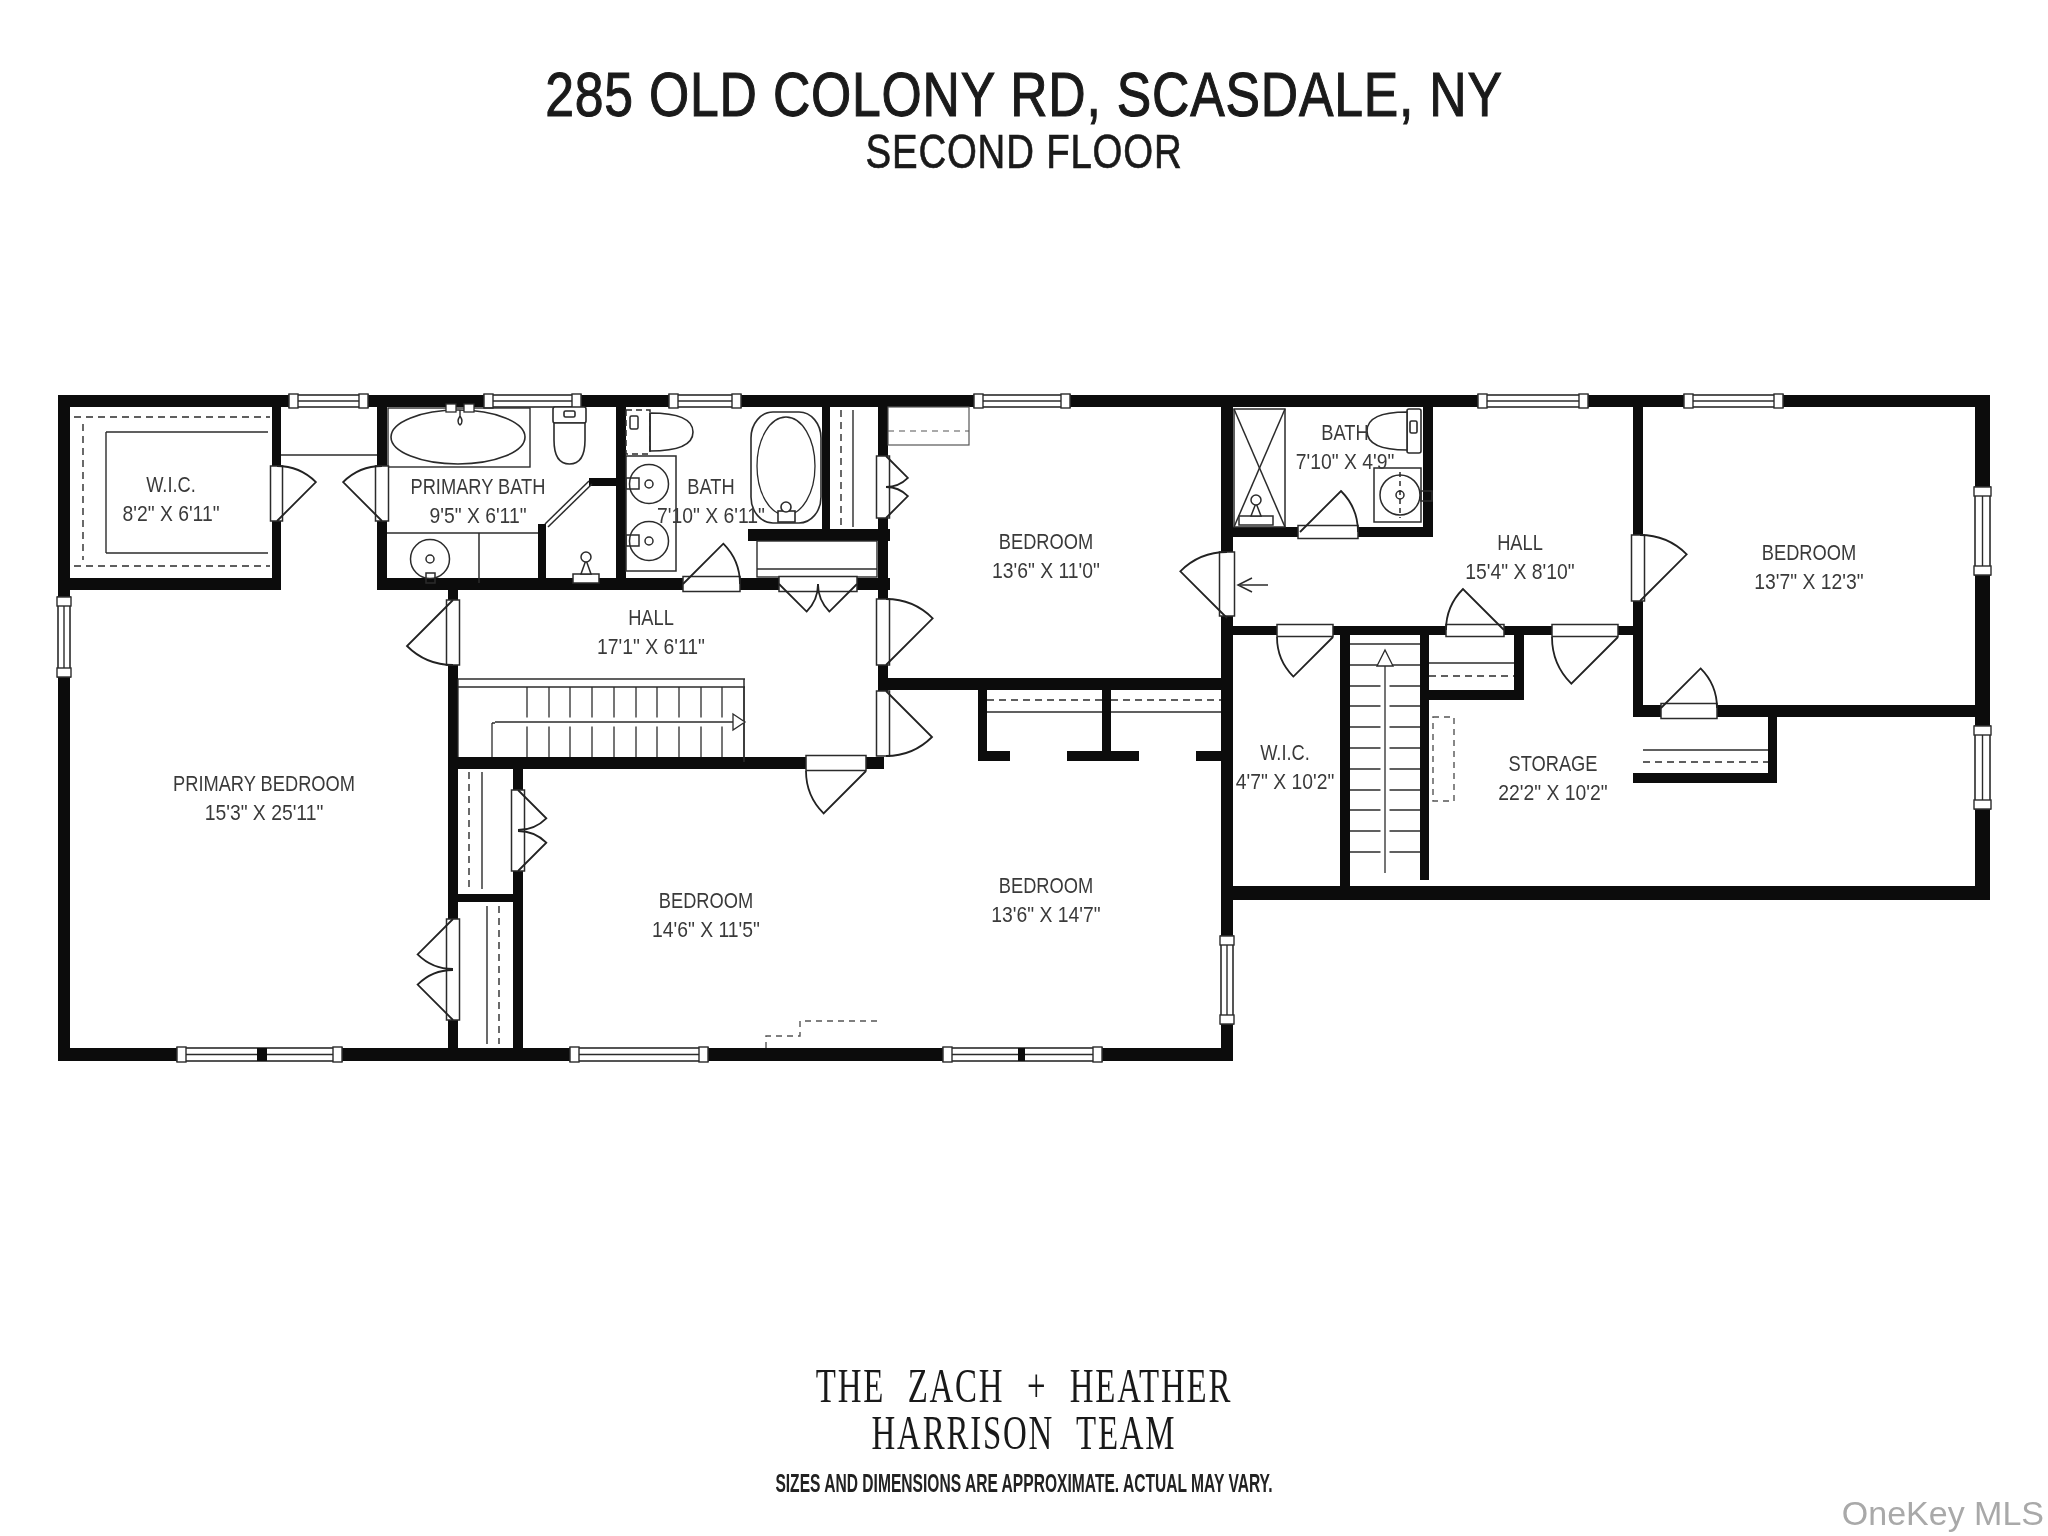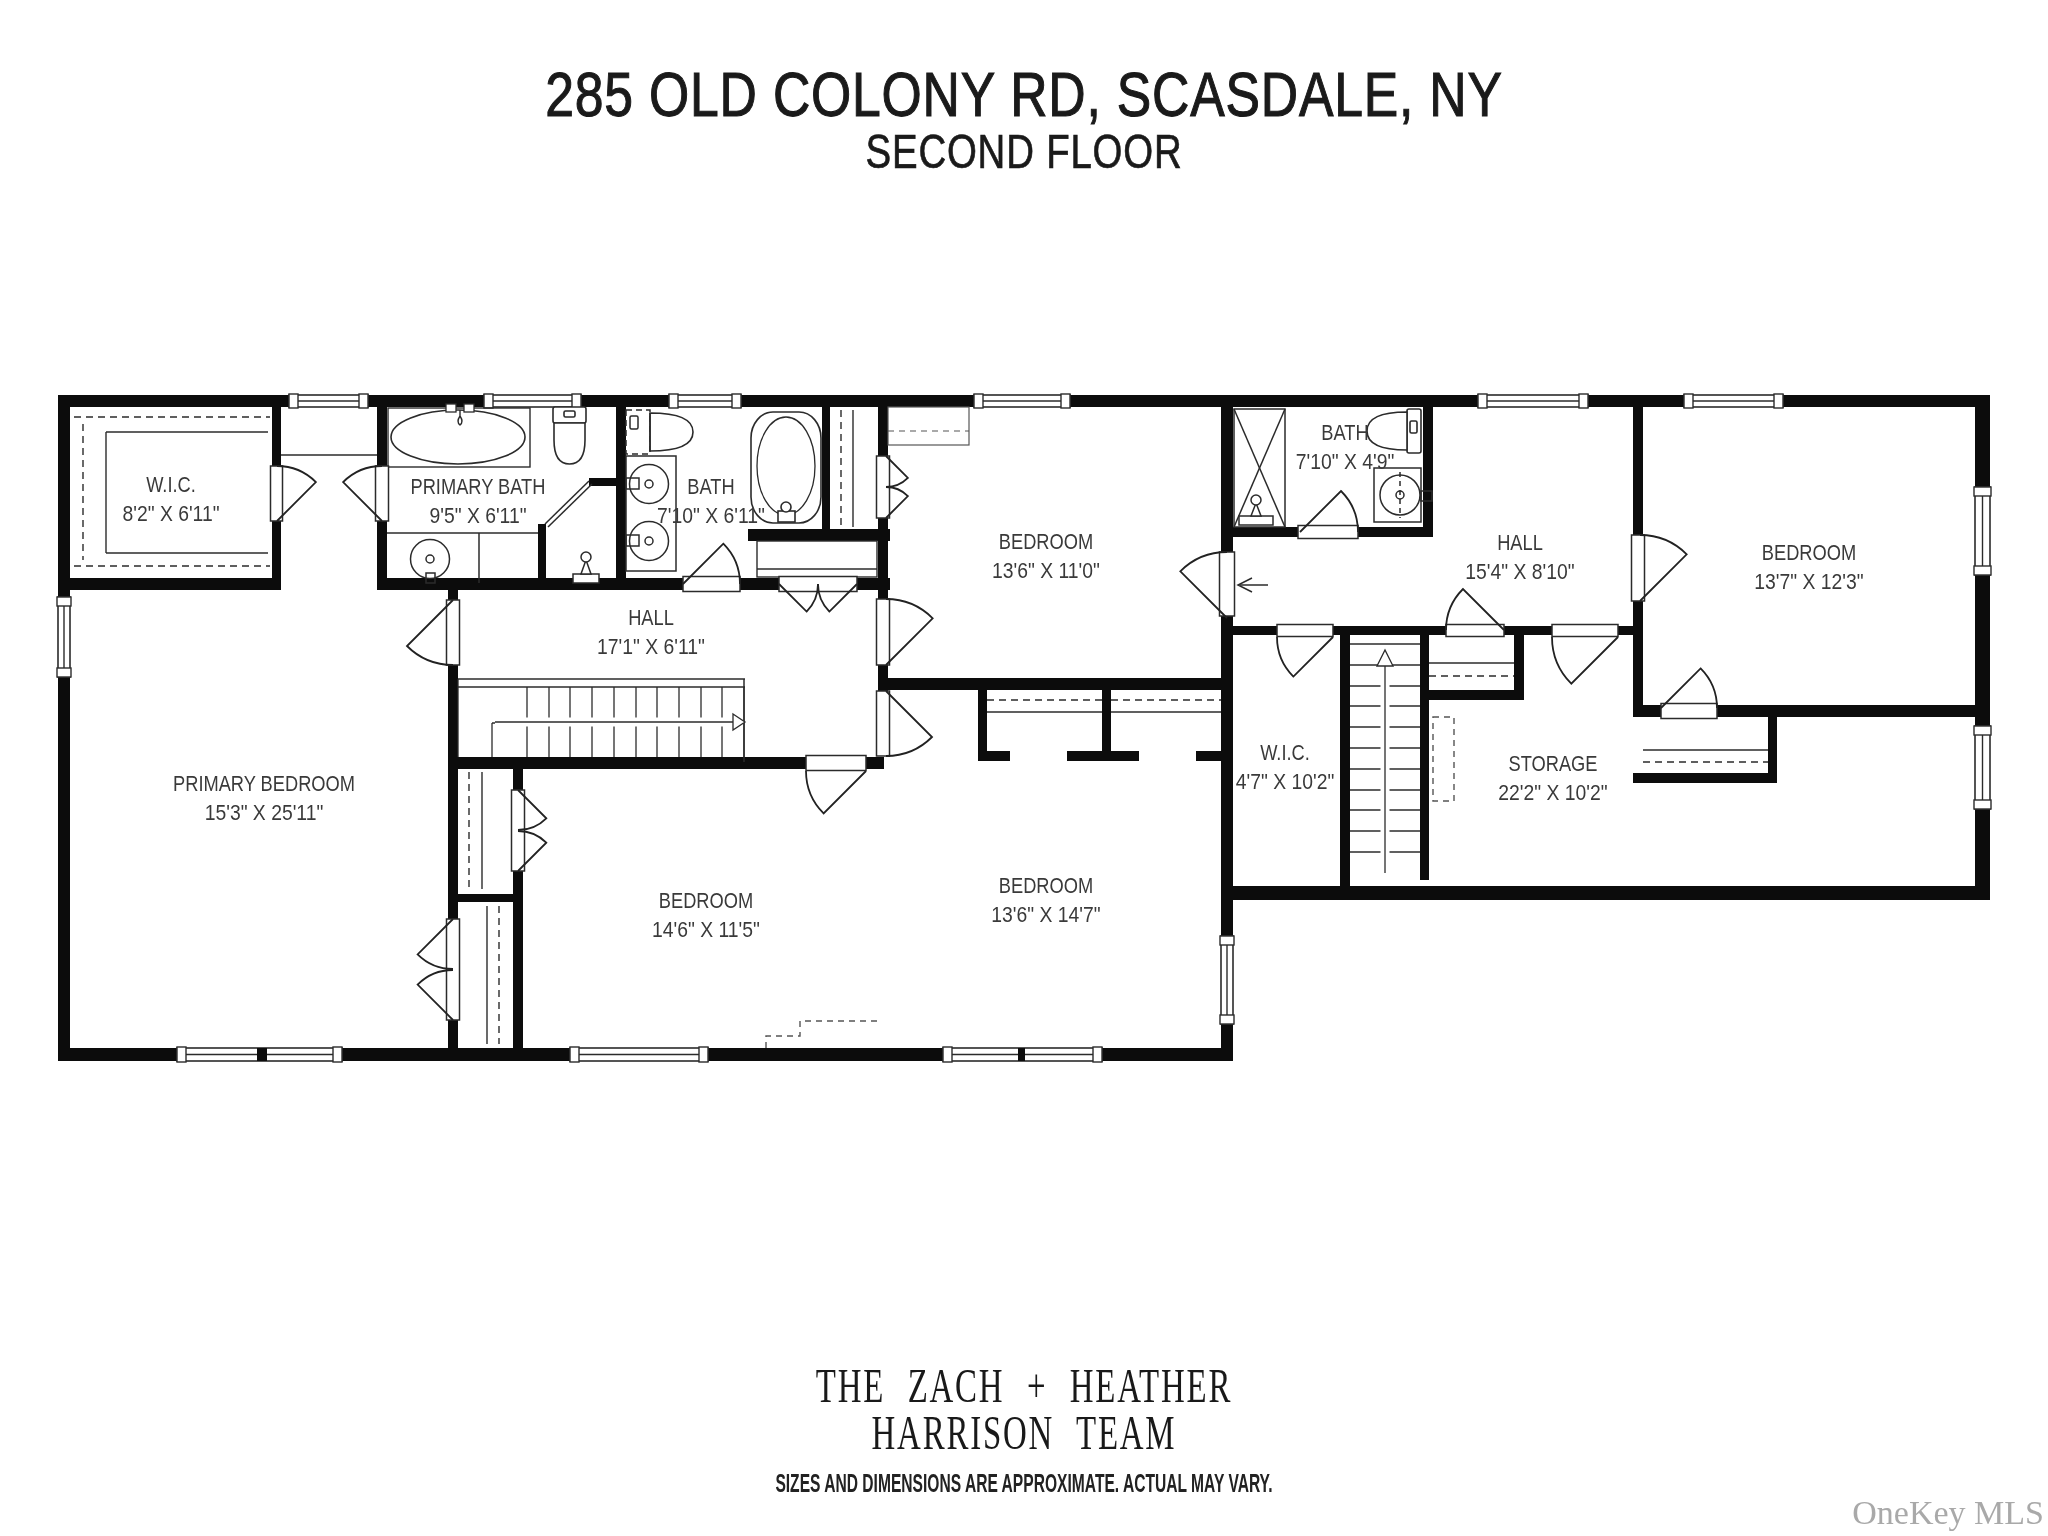--- a/index.html
+++ b/index.html
@@ -1,21 +1,21 @@
 <!DOCTYPE html>
 <html><head>
 <meta charset="utf-8">
 <style>
 html,body{margin:0;padding:0;background:#fff;width:2048px;height:1536px;overflow:hidden}
 .title{position:absolute;left:0;top:58px;width:2048px;text-align:center;font-family:"Liberation Sans",sans-serif;font-size:63px;letter-spacing:1px;color:#1a1a1a;margin:0;transform:scaleX(0.82);-webkit-text-stroke:1.1px #1a1a1a}
 .subtitle{position:absolute;left:0;top:124px;width:2048px;text-align:center;font-family:"Liberation Sans",sans-serif;font-size:48px;letter-spacing:1px;color:#1a1a1a;margin:0;transform:scaleX(0.80);-webkit-text-stroke:0.7px #1a1a1a}
 .team1{position:absolute;left:0;top:1364px;width:2048px;text-align:center;font-family:"Liberation Serif",serif;font-size:37px;letter-spacing:2px;word-spacing:14px;color:#191919;margin:0;transform:scale(0.89,1.30)}
 .team2{position:absolute;left:0;top:1411px;width:2048px;text-align:center;font-family:"Liberation Serif",serif;font-size:37px;letter-spacing:2px;word-spacing:14px;color:#191919;margin:0;transform:scale(0.89,1.30)}
 .caption{position:absolute;left:0;top:1468px;width:2048px;text-align:center;font-family:"Liberation Sans",sans-serif;font-size:26px;font-weight:700;color:#222;margin:0;transform:scaleX(0.60)}
-.wm{position:absolute;right:4px;top:1494px;font-family:Liberation Serif, serif;font-size:34px;color:#a9a9a9;margin:0;white-space:nowrap}
+.wm{position:absolute;right:4px;top:1494px;font-family:Liberation Sans, sans-serif;font-size:34px;color:#a9a9a9;margin:0;white-space:nowrap}
 </style>
 </head>
 <body>
 
 <div class="title">285 OLD COLONY RD, SCASDALE, NY</div>
 
 <div class="subtitle">SECOND FLOOR</div>
 
 <svg width="2048" height="1536" viewBox="0 0 2048 1536" style="position:absolute;left:0;top:0">
 

